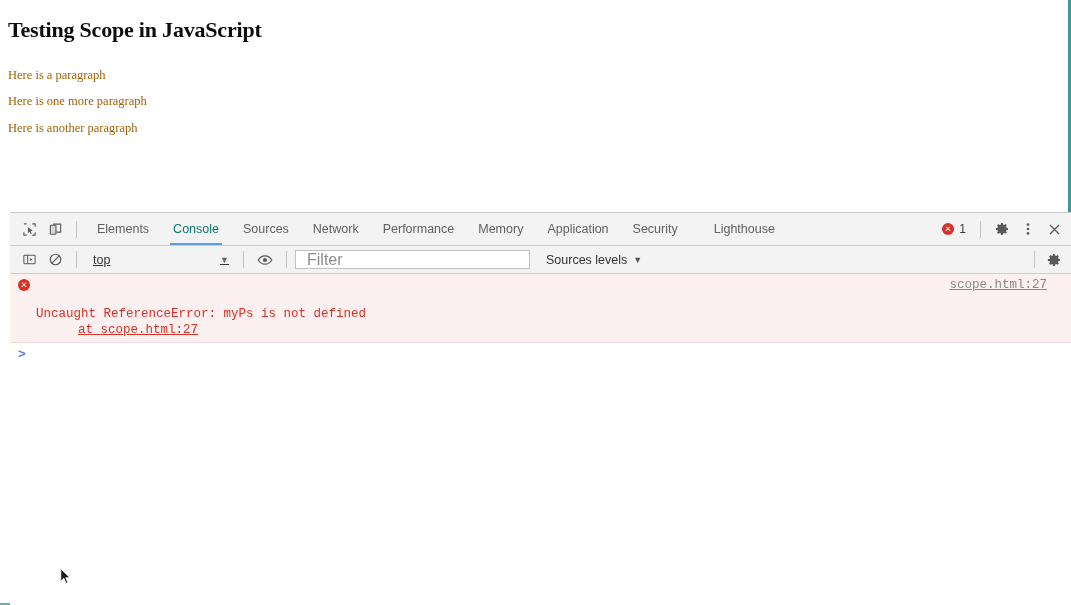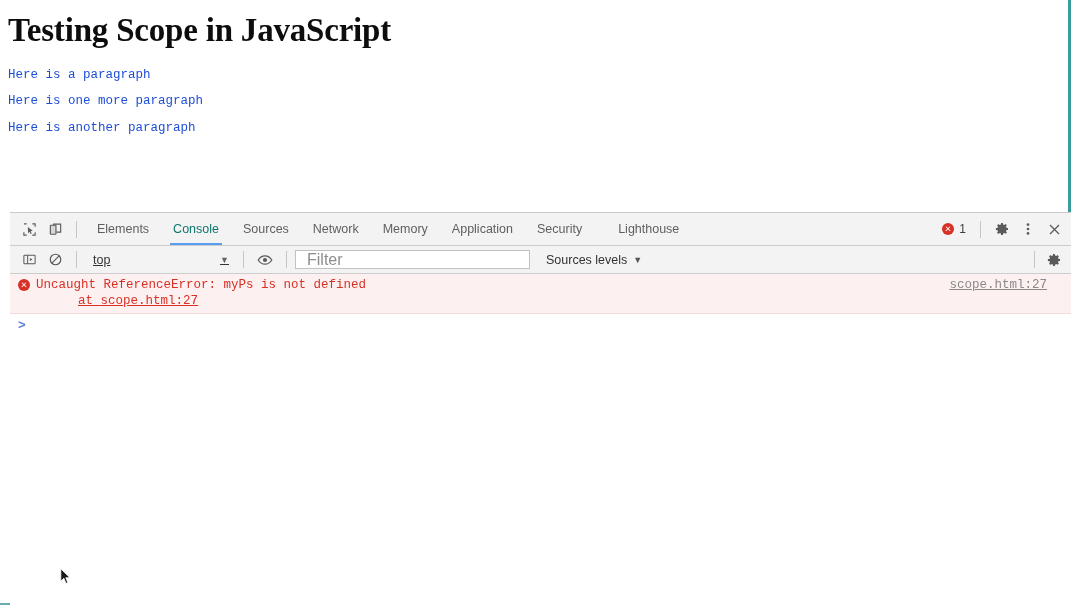--- a/index.html
+++ b/index.html
@@ -27,31 +27,31 @@
     left: 0; top: 0;
     width: 1065px;
     height: 212px;
     background: #ffffff;
     padding: 14px 0 0 8px;
     overflow: hidden;
   }
 
   #page-title {
     font-family: "Liberation Serif", serif;
-    font-size: 33px;
+    font-size: 22px;
     font-weight: bold;
     color: #0d0d0d;
     letter-spacing: -0.2px;
     line-height: 32px;
   }
 
   .para {
-    font-family: Liberation Mono, monospace;
-    font-size: 12.5px;
-    color: #1d4ed8;
+    font-family: Liberation Serif, serif;
+    font-size: 12.5px;
+    color: #a16207;
     line-height: 14px;
   }
   .para.p1 { margin-top: 22px; }
   .para.p2 { margin-top: 13px; }
   .para.p3 { margin-top: 12px; }
 
   
   #devtools {
     position: absolute;
     left: 10px;
@@ -233,20 +233,21 @@
     padding-top: 2px;
     flex: 0 0 auto;
   }
   #error-text-wrap {
     flex: 1 1 auto;
     padding-left: 4px;
     font-family: "Liberation Mono", monospace;
     font-size: 12.5px;
     line-height: 16px;
     color: #d93025;
+    margin-top: 29px;
   }
   #error-stack {
     padding-left: 42px;
     font-family: "Liberation Mono", monospace;
     font-size: 12.5px;
     line-height: 16px;
     color: #d93025;
     text-decoration: underline;
   }
   #error-stack .link {
@@ -325,20 +326,23 @@
         <span>Elements</span>
       </div>
       <div class="tab active">
         <span>Console</span>
       </div>
       <div class="tab">
         <span>Sources</span>
       </div>
       <div class="tab">
         <span>Network</span>
+      </div>
+      <div class="tab">
+        <span>Performance</span>
       </div>
       <div class="tab">
         <span>Memory</span>
       </div>
       <div class="tab">
         <span>Application</span>
       </div>
       <div class="tab">
         <span>Security</span>
       </div>

